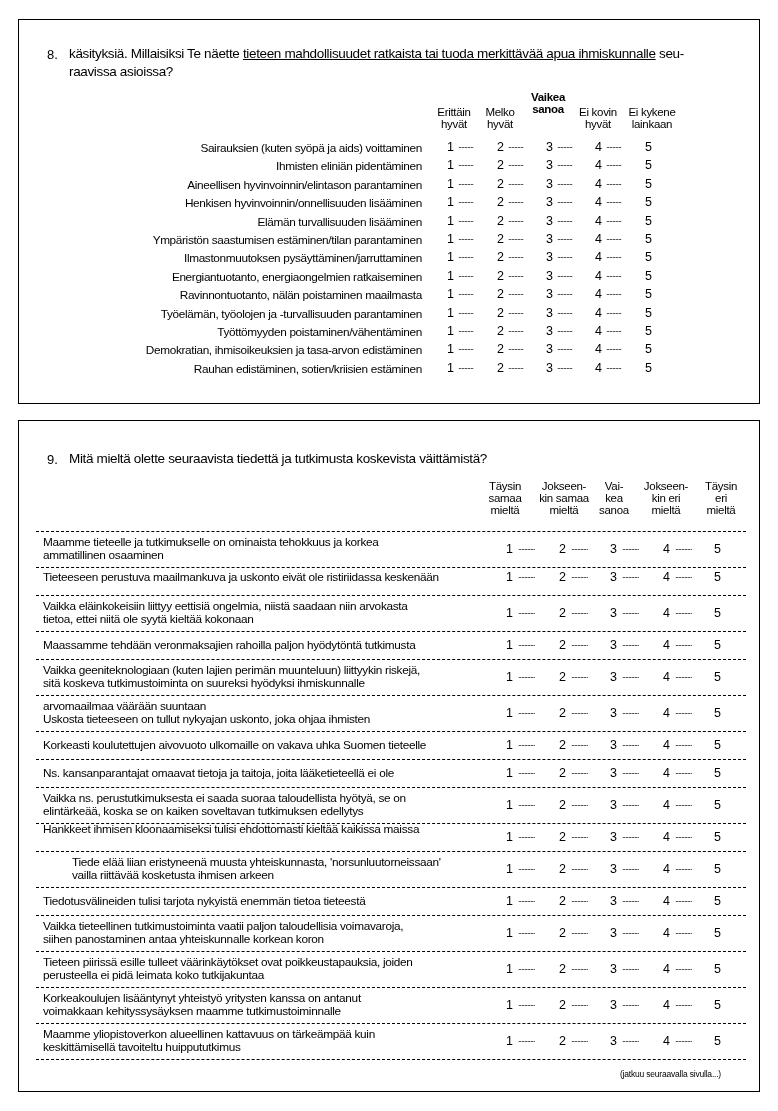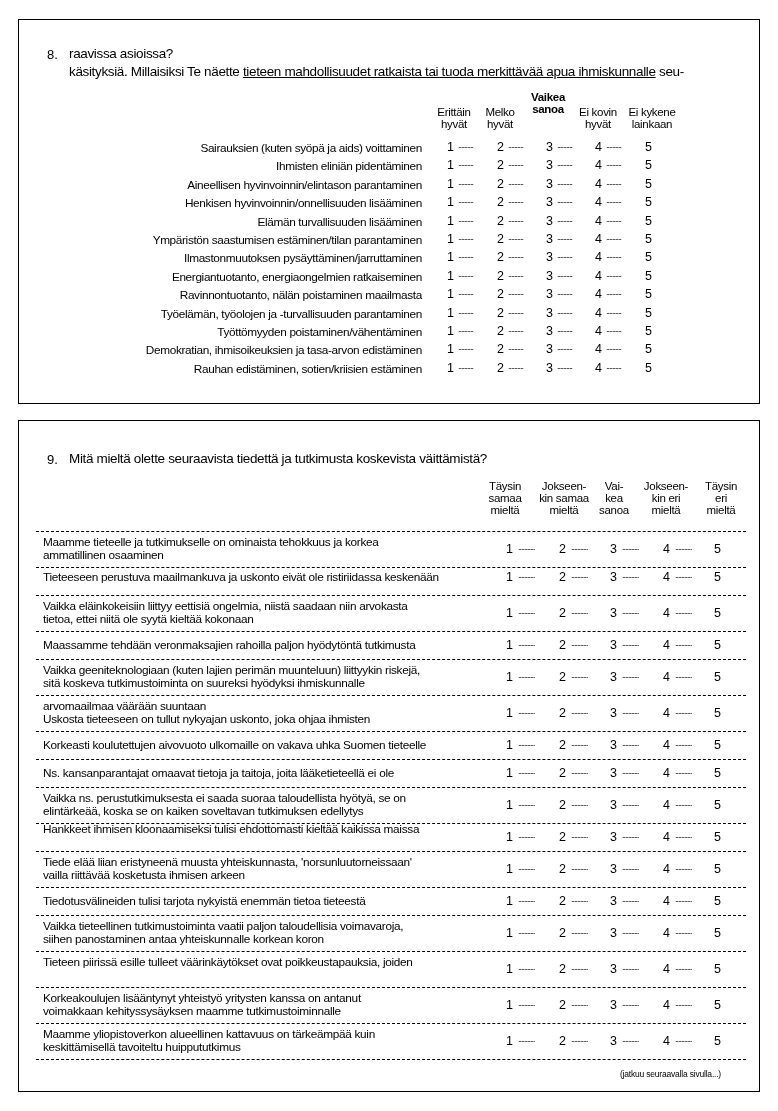--- a/index.html
+++ b/index.html
@@ -21,22 +21,22 @@
   .row2 { position:absolute; left:0; font-size:11.8px; letter-spacing:-0.3px; }
   .lbl2 { position:absolute; left:24px; line-height:13px; }
   .footer { position:absolute; font-size:8.5px; letter-spacing:-0.2px; }
 </style>
 </head>
 <body>
 
 <div class="box" id="box1">
   <span class="qnum" style="left:28px; top:27px;">8.</span>
   <div class="qtext" style="left:50px; top:25px; width:680px;">
+    <div><span>käsityksiä. Millaisiksi Te näette </span><u>tieteen mahdollisuudet ratkaista tai tuoda merkittävää apua ihmiskunnalle</u><span> seu-</span></div>
     <div>raavissa asioissa?</div>
-    <div><span>käsityksiä. Millaisiksi Te näette </span><u>tieteen mahdollisuudet ratkaista tai tuoda merkittävää apua ihmiskunnalle</u><span> seu-</span></div>
   </div>
 
   <div id="q8-headers">
       <div class="hdr" style="left: 412px; top: 86px; width: 46px;">
         <div>Erittäin</div>
         <div>hyvät</div>
       </div>
       <div class="hdr" style="left: 458px; top: 86px; width: 46px;">
         <div>Melko</div>
         <div>hyvät</div>
@@ -448,21 +448,21 @@
           <span class="n" style="left: 540px;">2</span>
           <span class="d" style="left: 552px;">...........</span>
           <span class="n" style="left: 591px;">3</span>
           <span class="d" style="left: 603px;">...........</span>
           <span class="n" style="left: 644px;">4</span>
           <span class="d" style="left: 656px;">...........</span>
           <span class="n" style="left: 695px;">5</span>
         </div>
       </div>
       <div class="row2" style="top: 430px; height: 36px; width: 740px;">
-        <div class="lbl2" style="top: 5px;">
+        <div class="lbl2" style="top: 5px; margin-left: 29px;">
           <div>Tiede elää liian eristyneenä muusta yhteiskunnasta, 'norsunluutorneissaan'</div>
           <div>vailla riittävää kosketusta ihmisen arkeen</div>
         </div>
         <div class="scale" style="top: 12px;">
           <span class="n" style="left: 487px;">1</span>
           <span class="d" style="left: 499px;">...........</span>
           <span class="n" style="left: 540px;">2</span>
           <span class="d" style="left: 552px;">...........</span>
           <span class="n" style="left: 591px;">3</span>
           <span class="d" style="left: 603px;">...........</span>
@@ -500,20 +500,21 @@
           <span class="n" style="left: 591px;">3</span>
           <span class="d" style="left: 603px;">...........</span>
           <span class="n" style="left: 644px;">4</span>
           <span class="d" style="left: 656px;">...........</span>
           <span class="n" style="left: 695px;">5</span>
         </div>
       </div>
       <div class="row2" style="top: 530px; height: 36px; width: 740px;">
         <div class="lbl2" style="top: 5px;">
           <div>Tieteen piirissä esille tulleet väärinkäytökset ovat poikkeustapauksia, joiden</div>
+          <div>perusteella ei pidä leimata koko tutkijakuntaa</div>
         </div>
         <div class="scale" style="top: 12px;">
           <span class="n" style="left: 487px;">1</span>
           <span class="d" style="left: 499px;">...........</span>
           <span class="n" style="left: 540px;">2</span>
           <span class="d" style="left: 552px;">...........</span>
           <span class="n" style="left: 591px;">3</span>
           <span class="d" style="left: 603px;">...........</span>
           <span class="n" style="left: 644px;">4</span>
           <span class="d" style="left: 656px;">...........</span>

